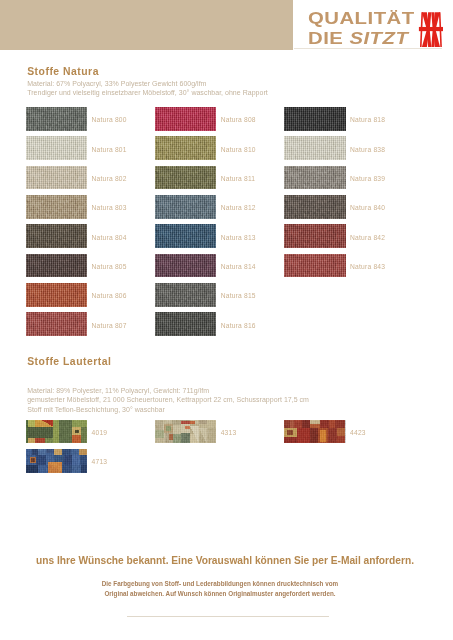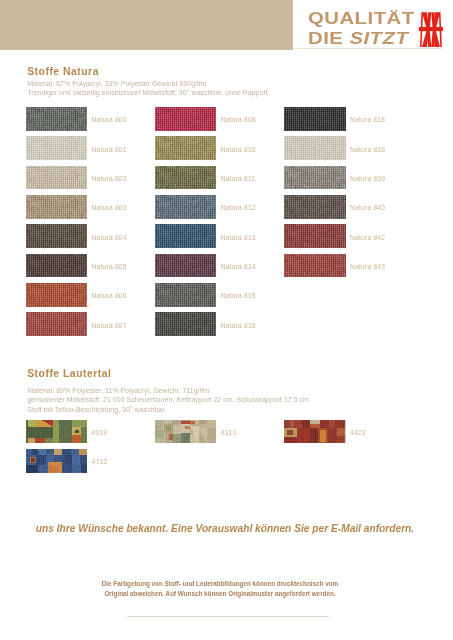--- a/index.html
+++ b/index.html
@@ -325,21 +325,21 @@
         <svg class="noise" width="62" height="24">
           <rect width="62" height="24" filter="url(#fab)"></rect>
         </svg>
         <svg class="noise2" width="62" height="24">
           <rect width="62" height="24" filter="url(#fab2)"></rect>
         </svg>
       </div>
       <div class="swlabel" style="left: 350.1px; top: 262.9px;">Natura 843</div>
     </div>
 
-  <h2 class="sect" style="left:27.2px;top:368px;">Stoffe Lautertal</h2>
+  <h2 class="sect" style="left:27.2px;top:356px;">Stoffe Lautertal</h2>
   <div class="spec" style="left:27.2px;top:387px;">Material: 89% Polyester, 11% Polyacryl, Gewicht: 711g/lfm</div>
   <div class="spec" style="left:27.2px;top:395.8px;">gemusterter Möbelstoff, 21 000 Scheuertouren, Kettrapport 22 cm, Schussrapport 17,5 cm</div>
   <div class="spec" style="left:27.2px;top:405.8px;">Stoff mit Teflon-Beschichtung, 30° waschbar</div>
 
   <div id="lautertal-grid">
       <div class="pw" style="left: 25.8px; top: 419.7px;">
         <svg class="pwsvg" width="61.4" height="23.6" viewBox="0 0 61.3 23.6" shape-rendering="crispEdges">
           <rect width="61.3" height="23.6" fill="#6e7c46"></rect>
           <rect x="0" y="0" width="1.6" height="23.6" fill="#4e6637"></rect>
           <rect x="1.6" y="0" width="11" height="7.5" fill="#b0b356"></rect>
@@ -459,17 +459,17 @@
           <path d="M22 13 L36 13 L36 23.6 Z" fill="#d4883f"></path>
         </svg>
         <div class="pwtex"></div>
         <svg class="pwnoise" width="62" height="24">
           <rect width="62" height="24" filter="url(#fab)"></rect>
         </svg>
       </div>
       <div class="swlabel" style="left: 91.6px; top: 458.4px;">4713</div>
     </div>
 
-  <div class="foot-notice" style="top:523px;font-style:italic;">uns Ihre Wünsche bekannt. Eine Vorauswahl können Sie per E-Mail anfordern.</div>
+  <div class="foot-notice" style="top:555px;">uns Ihre Wünsche bekannt. Eine Vorauswahl können Sie per E-Mail anfordern.</div>
   <div class="foot-disc" style="top:580px;">Die Farbgebung von Stoff- und Lederabbildungen können drucktechnisch vom</div>
   <div class="foot-disc" style="top:590px;">Original abweichen. Auf Wunsch können Originalmuster angefordert werden.</div>
   <div class="foot-line"></div>
 </div>
 
 </body></html>

